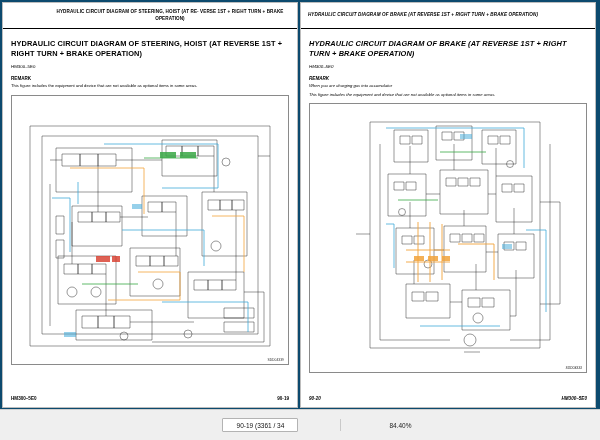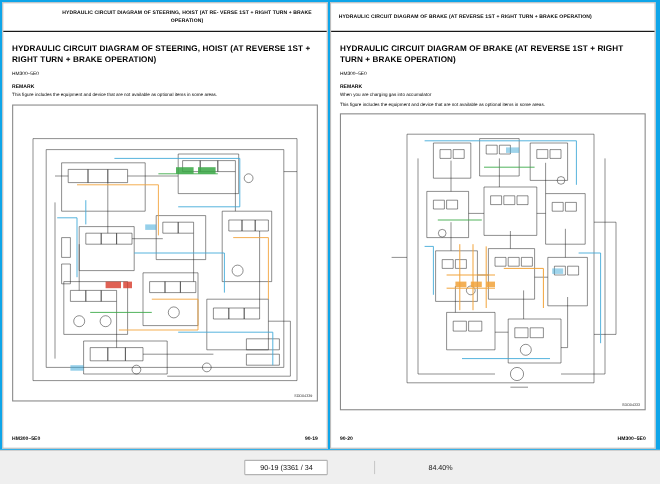--- a/index.html
+++ b/index.html
@@ -1,21 +1,21 @@
 <!DOCTYPE html>
 <html><head>
 <meta charset="utf-8">
 <style>
   html,body{margin:0;padding:0;background:#ffffff;}
   body{width:600px;height:440px;font-family:"Liberation Sans",sans-serif;overflow:hidden;}
-  .viewer{position:relative;width:600px;height:440px;background:#0ea5e9;}
+  .viewer{position:relative;width:600px;height:440px;background:#0c4a6e;}
   .pages{position:absolute;left:0;top:0;width:600px;height:410px;display:flex;}
   .page{position:relative;background:#ffffff;border:1px solid #bdbdbd;box-sizing:border-box;}
   .page-left{width:296px;height:406px;margin:2px 2px 0 2px;}
-  .page-right{width:296px;height:406px;margin:2px 2px 0 0;}
+  .page-right{width:296px;height:406px;margin:2px 2px 0 0;font-style:italic;}
 
   .hdr{position:absolute;left:0;right:0;top:0;height:26px;border-bottom:1px solid #000;
        display:flex;align-items:center;justify-content:center;box-sizing:border-box;}
   .hdr-txt{font-size:4.6px;font-weight:bold;line-height:1.45;text-align:center;letter-spacing:.1px;color:#000;}
   .hdr-left .hdr-txt{padding-left:40px;}
   .hdr-right .hdr-txt{padding-right:50px;text-align:left;}
 
   .body{position:absolute;left:0;right:0;top:26px;bottom:16px;padding:6px 8px 0 8px;box-sizing:border-box;}
   .title{font-size:7.4px;font-weight:bold;line-height:1.35;color:#000;margin:4px 0 0 0;letter-spacing:.1px;}
   .model{font-size:4.4px;color:#000;margin-top:5px;}

